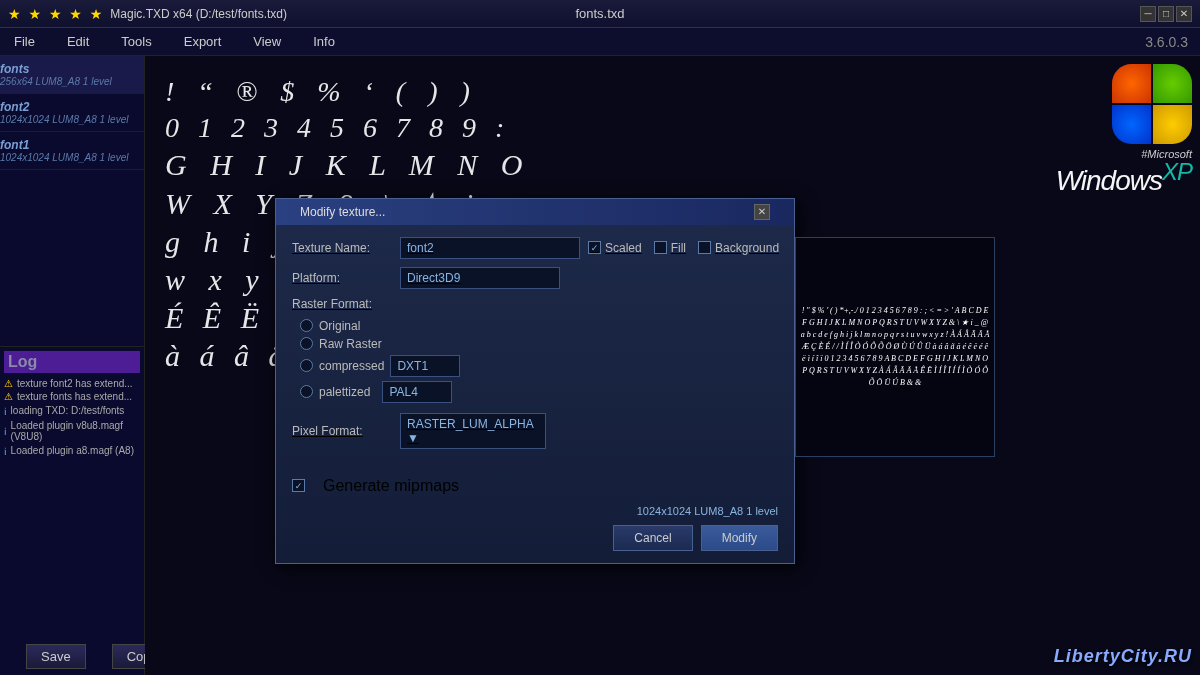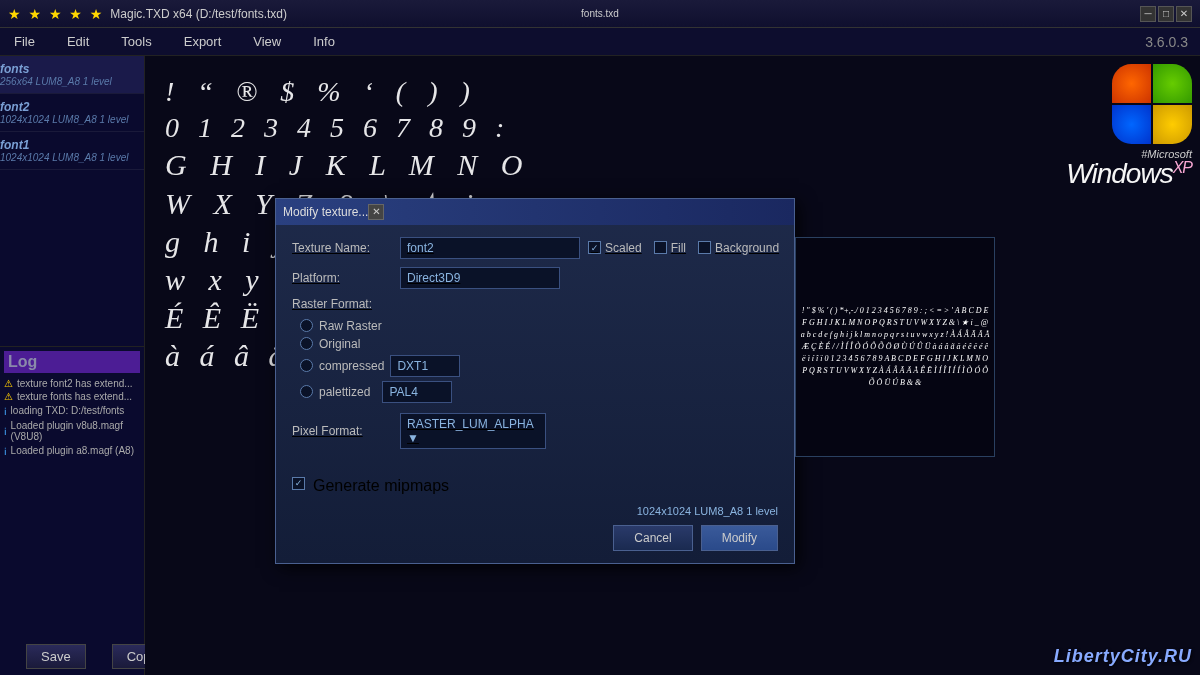--- a/index.html
+++ b/index.html
@@ -205,22 +205,22 @@
     }
     .winxp-text-windows {
       color: #f5f5f5;
       font-size: 28px;
       font-weight: 300;
       font-style: italic;
       letter-spacing: -1px;
       line-height: 1;
     }
     .winxp-xp {
-      color: #f9a8d4;
-      font-size: 16px;
+      color: #14b8a6;
+      font-size: 24px;
       vertical-align: super;
       font-style: italic;
     }
 
     
     #libertycity-logo {
       position: absolute;
       bottom: 8px;
       right: 8px;
       color: #ddd;
@@ -263,24 +263,24 @@
       width: 520px;
       background: linear-gradient(to bottom, #1e2a4a, #131d38);
       border: 1px solid #4a6090;
       box-shadow: 4px 4px 16px rgba(0,0,0,0.8);
       pointer-events: all;
       position: relative;
     }
 
     #modal-titlebar {
       background: linear-gradient(to right, #2a4080, #1a2860);
-      padding: 5px 7px;
-      display: flex;
-      align-items: center;
-      justify-content: flex-start;
+      padding: 5px 24px;
+      display: flex;
+      align-items: center;
+      justify-content: space-between;
     }
     #modal-title {
       color: #ddd;
       font-size: 12px;
     }
     #modal-close {
       width: 16px;
       height: 16px;
       background: #444;
       border: 1px solid #666;
@@ -405,21 +405,22 @@
       padding: 8px 16px 12px;
     }
     #modal-info {
       color: #8ab4e0;
       font-size: 11px;
       text-align: right;
       margin-bottom: 8px;
     }
     .modal-generate {
       display: flex;
-      gap: 8px;
+      align-items: center;
+      gap: 18px;
       margin-bottom: 10px;
     }
 
     #modal-buttons {
       display: flex;
       justify-content: flex-end;
       gap: 8px;
     }
     .modal-btn {
       background: linear-gradient(to bottom, #2a3a6a, #1a2a50);
@@ -434,21 +435,21 @@
     }
   </style>
 </head>
 <body>
 
 <div id="titlebar">
   <div id="titlebar-left">
     <div id="stars-logo">★ ★ ★ ★ ★</div>
     <span id="title-text">Magic.TXD x64 (D:/test/fonts.txd)</span>
   </div>
-  <div id="title-center" style="position:absolute;left:50%;transform:translateX(-50%);color:#ccc;font-size:10px;">fonts.txd</div>
+  <div id="title-center" style="position:absolute;left:50%;transform:translateX(-50%);color:#ccc;font-size:13px;">fonts.txd</div>
   <div id="titlebar-controls">
     <div class="title-btn">─</div>
     <div class="title-btn">□</div>
     <div class="title-btn">✕</div>
   </div>
 </div>
 
 <div id="menubar">
   <span class="menu-item">File</span>
   <span class="menu-item">Edit</span>
@@ -574,25 +575,25 @@
                 <input type="text" class="form-input" value="Direct3D9" style="">
               </div>
 
               <div class="form-row">
                 <span class="form-label">Raster Format:</span>
               </div>
 
               <div class="radio-group">
                 <div class="radio-item">
                   <div class="rb"></div>
-                  <span>Raw Raster</span>
+                  <span>Original</span>
                 </div>
                 <div class="radio-item">
                   <div class="rb"></div>
-                  <span>Original</span>
+                  <span>Raw Raster</span>
                 </div>
                 <div class="radio-item">
                   <div class="rb"></div>
                   <span>compressed</span>
                   <input type="text" class="form-input" style="width: 70px; margin-left: 0;" value="DXT1">
                 </div>
                 <div class="radio-item">
                   <div class="rb"></div>
                   <span>palettized</span>
                   <input type="text" class="form-input" style="width: 70px; margin-left: 6px;" value="PAL4">

